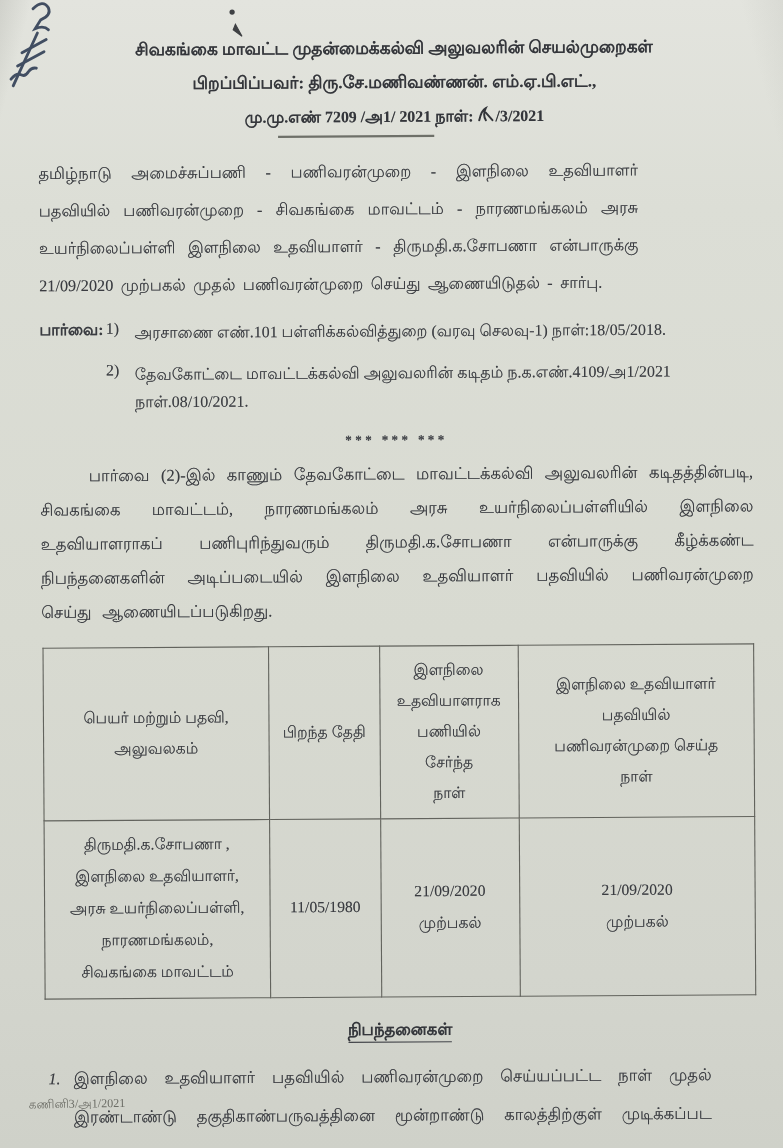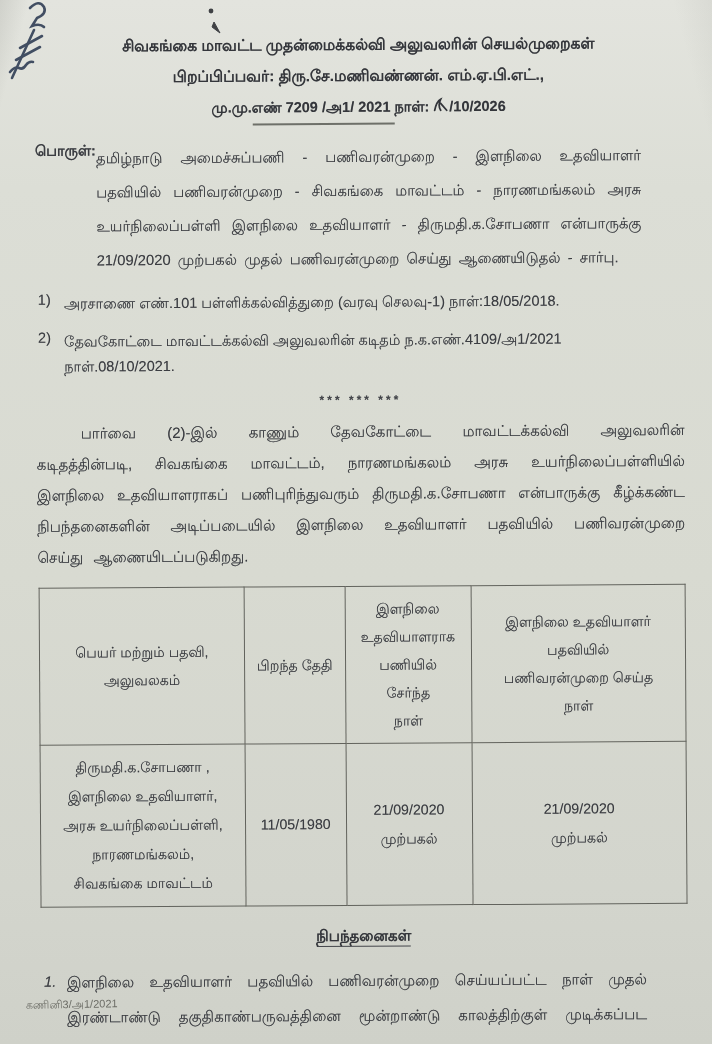--- a/index.html
+++ b/index.html
@@ -6,21 +6,21 @@
   * { margin: 0; padding: 0; box-sizing: border-box; }
 
   html, body { background: #8a8c86; }
 
   .page {
     position: relative;
     width: 712px;
     height: 1044px;
     margin: 0 auto;
     overflow: hidden;
-    font-family: Liberation Sans, sans-serif;
+    font-family: Liberation Serif, serif;
     color: #3b3d42;
     background:
       linear-gradient(105deg, rgba(120,122,115,0.18) 0%, rgba(120,122,115,0) 3%),
       linear-gradient(255deg, rgba(130,132,126,0.10) 0%, rgba(130,132,126,0) 4%),
       linear-gradient(180deg, #e3e4de 0%, #dcded6 18%, #d8dad1 55%, #d3d5cd 85%, #cfd1c9 100%);
     text-shadow: 0 0 0.6px rgba(55,57,62,0.45);
   }
 
   .content {
     position: relative;
@@ -138,30 +138,30 @@
   <div class="content">
 
     <div class="hdr-line">சிவகங்கை மாவட்ட முதன்மைக்கல்வி அலுவலரின் செயல்முறைகள்</div>
     <div class="hdr-line">பிறப்பிப்பவர்: திரு.சே.மணிவண்ணன். எம்.ஏ.பி.எட்.,</div>
     <div class="hdr-line refno">
       <span>மு.மு.எண் 7209 /அ1/ 2021  நாள்:</span><svg class="hand-day" width="18" height="16" viewBox="0 0 18 16">
           <g fill="none" stroke="#33353a" stroke-width="1.8" stroke-linecap="round">
             <path d="M4 13 q2 -9 6 -11 q-3 6 0 11"></path>
             <path d="M10 6 l6 7"></path>
           </g>
-        </svg><span>/10/2026</span>
+        </svg><span>/3/2021</span>
     </div>
     <div class="hdr-rule"></div>
 
     <div class="labelled-row">
-      <div class="row-label">பொருள்:</div>
       <div class="subject-text">தமிழ்நாடு அமைச்சுப்பணி - பணிவரன்முறை - இளநிலை உதவியாளர் பதவியில் பணிவரன்முறை - சிவகங்கை மாவட்டம் - நாரணமங்கலம் அரசு உயர்நிலைப்பள்ளி இளநிலை உதவியாளர் - திருமதி.க.சோபணா என்பாருக்கு 21/09/2020 முற்பகல் முதல் பணிவரன்முறை செய்து ஆணையிடுதல் - சார்பு.</div>
     </div>
 
     <div class="refs-row">
+      <div class="row-label">பார்வை:</div>
       <div>
         <div class="ref-item">
           <div class="ref-num">1)</div>
           <div class="ref-text">அரசாணை எண்.101 பள்ளிக்கல்வித்துறை (வரவு செலவு-1) நாள்:18/05/2018.</div>
         </div>
         <div class="ref-item">
           <div class="ref-num">2)</div>
           <div class="ref-text">தேவகோட்டை மாவட்டக்கல்வி அலுவலரின் கடிதம் ந.க.எண்.4109/அ1/2021 நாள்.08/10/2021.</div>
         </div>
       </div>

